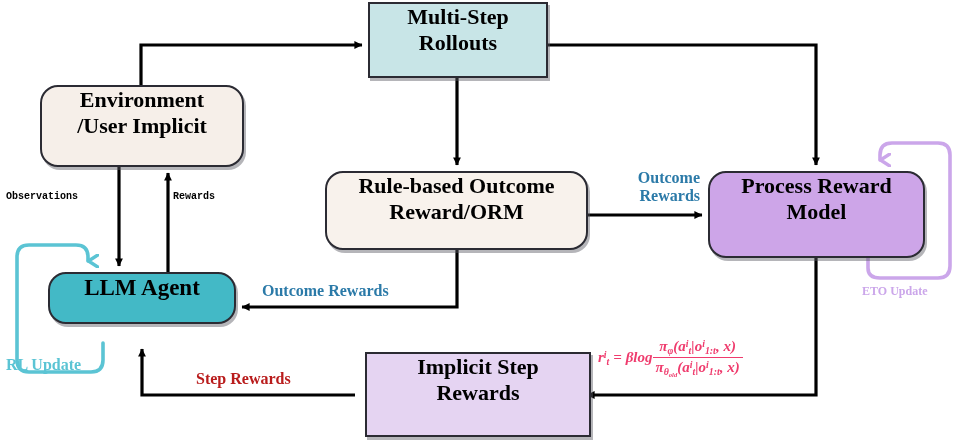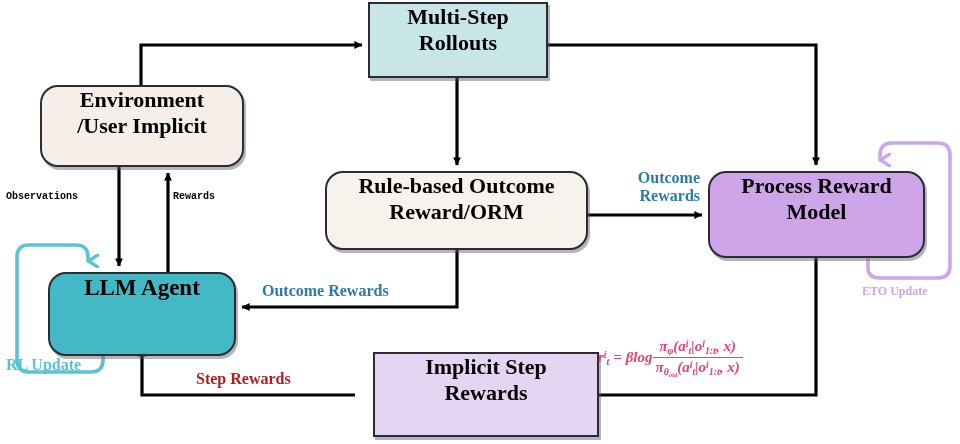--- a/index.html
+++ b/index.html
@@ -36,22 +36,22 @@
     z-index: 3;
   }
   .node .txt { display: block; padding: 0 6px; }
   .rect { border-radius: 0; }
   .round { border-radius: 18px; }
 
   #node-rollouts   { left: 368px; top: 2px;   width: 180px; height: 76px;  background: #c8e5e7; font-size: 22px; }
   #node-env        { left: 40px;  top: 85px;  width: 204px; height: 82px;  background: #f6efe9; font-size: 22px; }
   #node-orm        { left: 325px; top: 171px; width: 263px; height: 79px;  background: #f8f2ec; font-size: 22px; }
   #node-prm        { left: 708px; top: 171px; width: 217px; height: 87px;  background: #cda5e8; font-size: 22px; }
-  #node-agent      { left: 48px;  top: 272px; width: 188px; height: 84px;  background: #43b9c6; font-size: 23px; }
-  #node-implicit   { left: 373px; top: 352px; width: 226px; height: 85px;  background: #e5d4f2; font-size: 22px; }
+  #node-agent      { left: 48px;  top: 272px; width: 188px; height: 52px;  background: #43b9c6; font-size: 23px; }
+  #node-implicit   { left: 365px; top: 352px; width: 226px; height: 85px;  background: #e5d4f2; font-size: 22px; }
 
   .edge-label {
     position: absolute;
     font-family: "Liberation Serif", "DejaVu Serif", serif;
     font-weight: bold;
     white-space: pre;
     text-align: right;
     line-height: 1.15;
     z-index: 4;
   }

